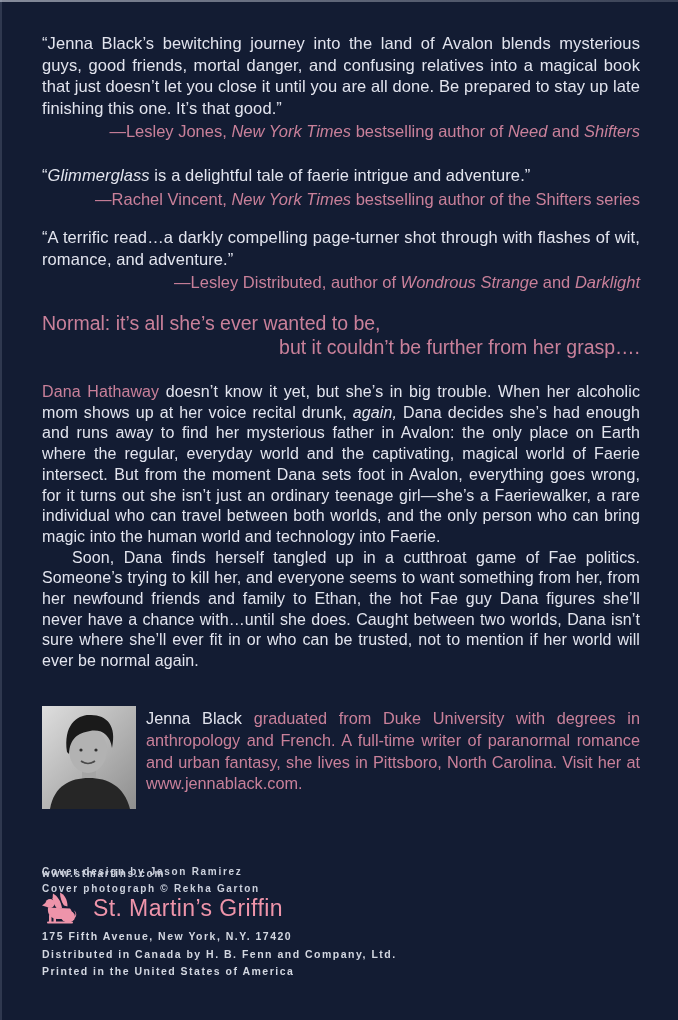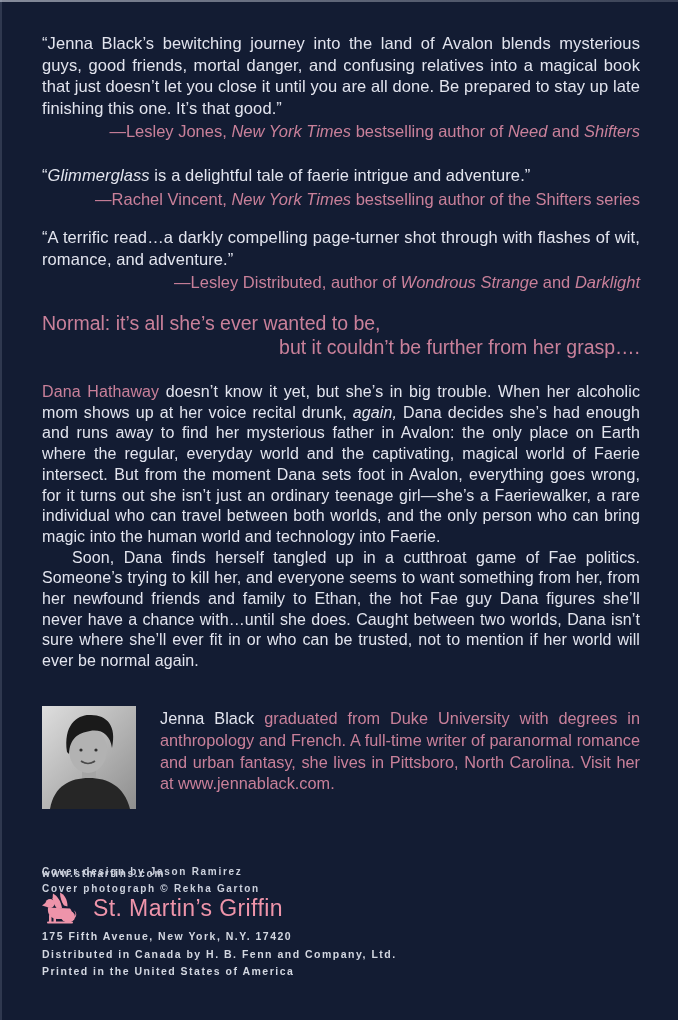--- a/index.html
+++ b/index.html
@@ -29,21 +29,21 @@
   #q3{top:227px;}
 
   #tagline{top:312px;color:var(--accent-pink,#c9809a);font-size:19.5px;line-height:22.5px;}
   #tagline .l1{margin:0;text-align:left;}
   #tagline .l2{margin:1px 0 0 0;text-align:right;}
 
   #synopsis{top:382px;font-size:16px;line-height:20.7px;text-align:justify;letter-spacing:.1px;}
   #synopsis p{margin:0;}
   #synopsis .p2{text-indent:30px;}
 
-  #bio{top:706px;display:flex;gap:24px;align-items:flex-start;}
+  #bio{top:706px;display:flex;gap:10px;align-items:flex-start;}
   .photo{width:94px;height:103px;flex:none;display:block;}
   .bio-text{margin:2px 0 0 0;flex:1;font-size:16.3px;line-height:21.8px;text-align:justify;
     color:var(--accent-pink,#c9809a);}
 
   .smallprint{font-size:10px;font-weight:bold;letter-spacing:1.7px;
     color:var(--credits-text,#ccd1dd);}
   #credits{top:864px;line-height:16.5px;}
   #credits p{margin:0;}
   #website{top:867px;line-height:14px;}
   #website p{margin:0;}

